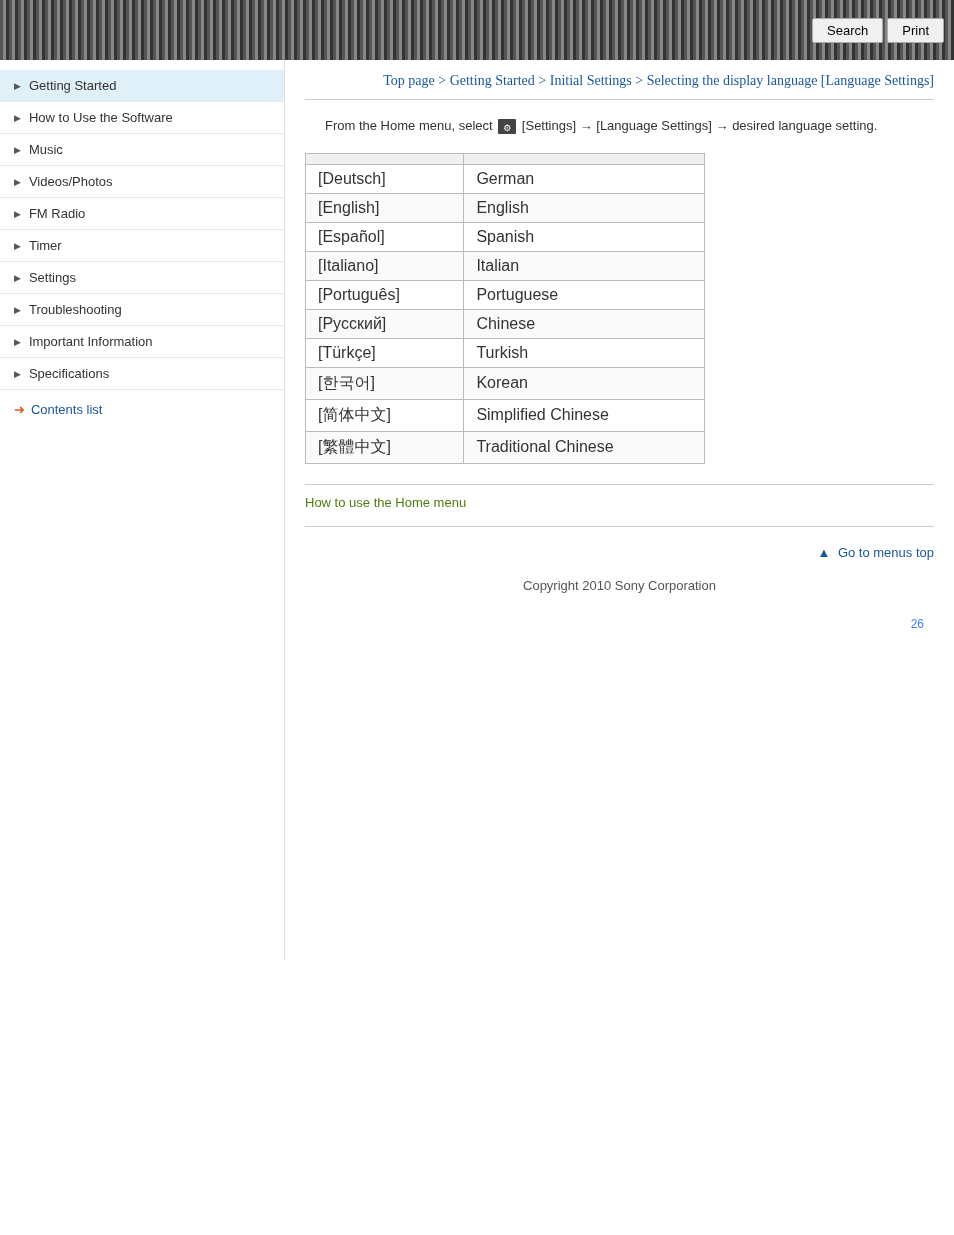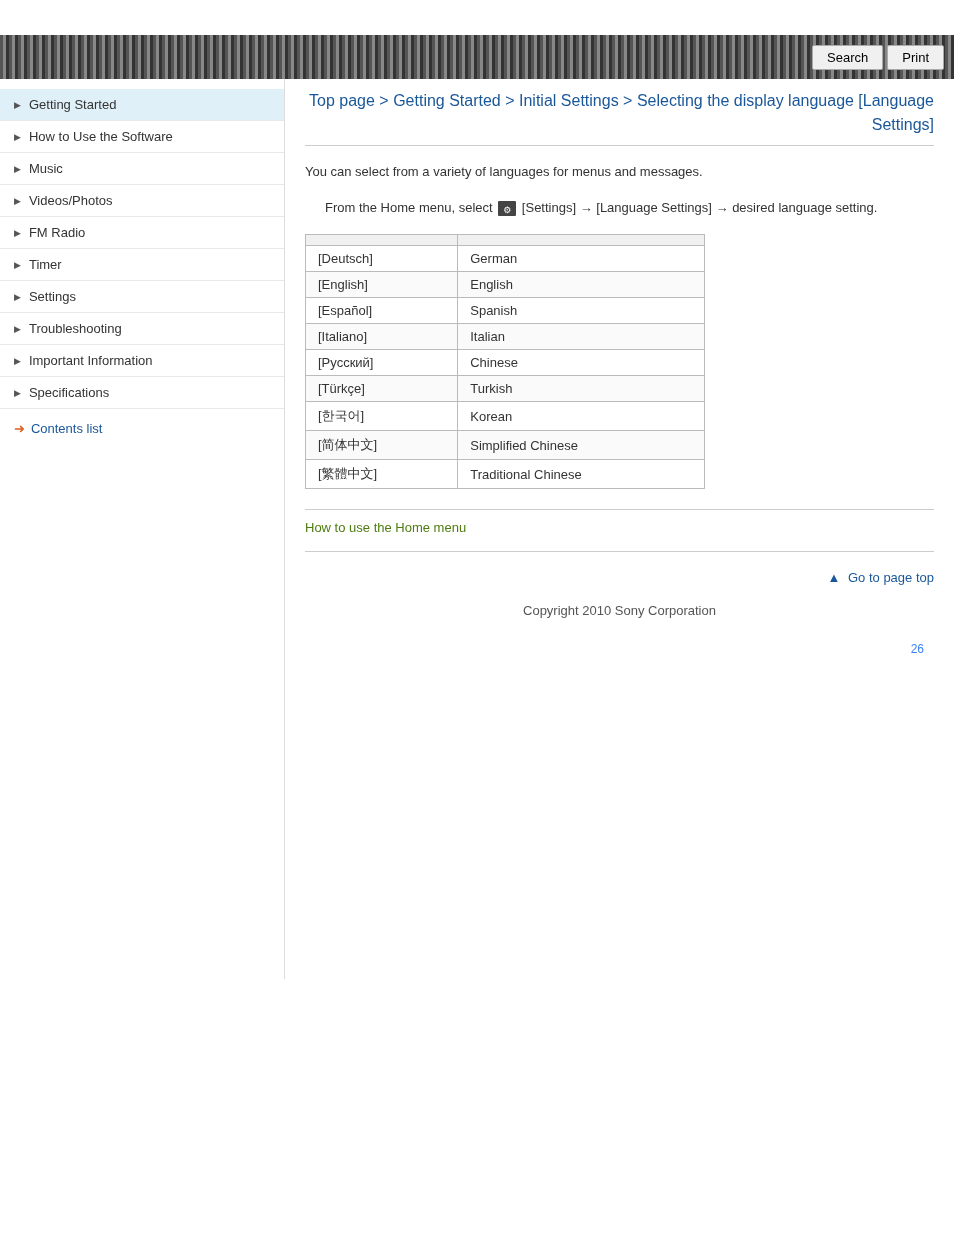--- a/index.html
+++ b/index.html
@@ -6,26 +6,25 @@
     body { font-family: Arial, sans-serif; font-size: 13px; color: #333; background: #fff; width: 954px; }
 
     
     .header {
       background: repeating-linear-gradient(
         90deg,
         #555 0px, #555 3px,
         #888 3px, #888 6px,
         #333 6px, #333 9px
       );
-      height: 44px;
+      height: 60px;
       display: flex;
       align-items: center;
       justify-content: flex-end;
       padding-right: 10px;
-      margin-top: 35px;
     }
     .header-buttons {
       display: flex;
       gap: 4px;
     }
     .header-btn {
       background: #f0f0f0;
       border: 1px solid #aaa;
       padding: 4px 14px;
       cursor: pointer;
@@ -78,23 +77,24 @@
 
     
     .content {
       flex: 1;
       padding: 10px 20px 20px 20px;
     }
 
     
     .breadcrumb {
       color: #1a5799;
-      font-size: 16px;
+      font-size: 14px;
       text-align: right;
       line-height: 1.5;
+      font-family: Liberation Serif, serif;
     }
     .breadcrumb a, .breadcrumb span {
       color: #1a5799;
       text-decoration: none;
       cursor: pointer;
     }
 
     
     .divider {
       border: none;
@@ -123,21 +123,21 @@
 
     
     .lang-table {
       border-collapse: collapse;
       margin-bottom: 20px;
       min-width: 400px;
     }
     .lang-table th, .lang-table td {
       border: 1px solid #bbb;
       padding: 5px 12px;
-      font-size: 13px;
+      font-size: 16px;
       text-align: left;
     }
     .lang-table th {
       background: #f0f0f0;
       font-weight: normal;
     }
     .lang-table tr:nth-child(even) td { background: #fafafa; }
 
     
     .bottom-link {
@@ -247,21 +247,20 @@
       <span> &gt; </span>
       <a>Getting Started</a>
       <span> &gt; </span>
       <a>Initial Settings</a>
       <span> &gt; </span>
       <a>Selecting the display language [Language Settings]</a>
     </div>
 
     <hr class="divider">
 
-    <p class="description">You can select from a variety of languages for menus and messages.</p>
 
     <p class="instruction">
       From the Home menu, select 
       <span style="display:inline-block;width:18px;height:15px;background:#444;vertical-align:middle;margin:0 2px;border-radius:1px;text-align:center;line-height:15px;">
         <span style="color:#fff;font-size:9px;">⚙</span>
       </span>
       [Settings] <span style="color:#333;">→</span> [Language Settings] <span style="color:#333;">→</span> desired language setting.
     </p>
 
     <table class="lang-table">
@@ -282,20 +281,24 @@
           </tr>
           <tr>
             <td>[Español]</td>
             <td>Spanish</td>
           </tr>
           <tr>
             <td>[Italiano]</td>
             <td>Italian</td>
           </tr>
           <tr>
+            <td>[Português]</td>
+            <td>Portuguese</td>
+          </tr>
+          <tr>
             <td>[Русский]</td>
             <td>Chinese</td>
           </tr>
           <tr>
             <td>[Türkçe]</td>
             <td>Turkish</td>
           </tr>
           <tr>
             <td>[한국어]</td>
             <td>Korean</td>
@@ -315,21 +318,21 @@
 
     <div style="margin-bottom: 8px;">
       <a class="bottom-link">How to use the Home menu</a>
     </div>
 
     <hr class="divider-bottom">
 
     <div class="go-top">
       <a>
         <span class="go-top-triangle">▲</span>
-        <span>Go to page top</span>
+        <span>Go to menus top</span>
       </a>
     </div>
 
     <div class="footer">
       <span>Copyright 2010 Sony Corporation</span>
     </div>
 
     <div class="page-number">26</div>
 
   </div>

